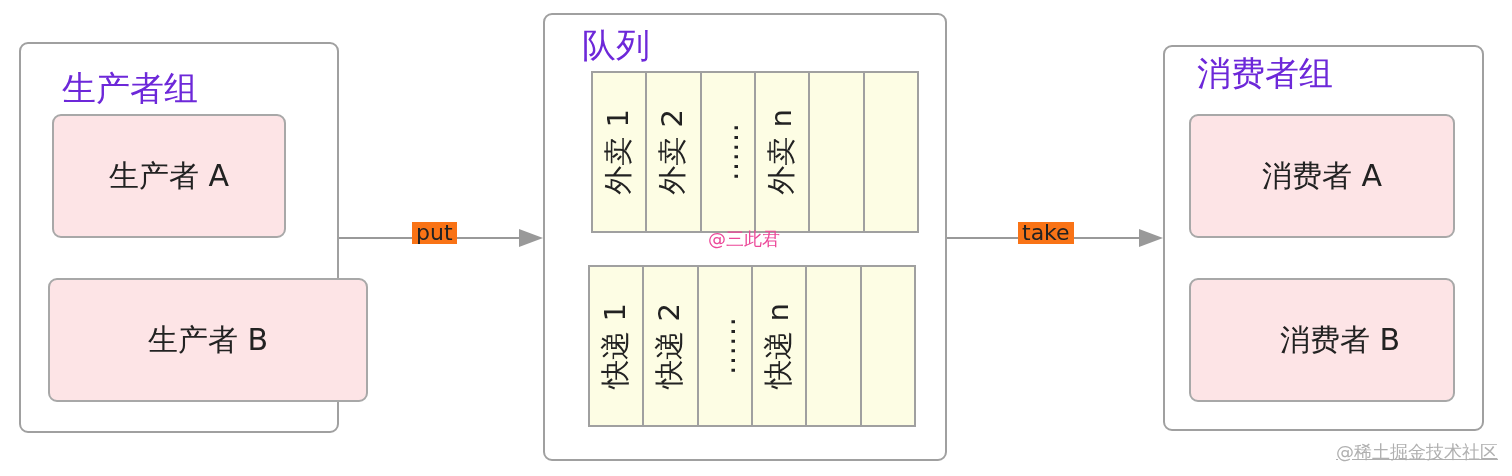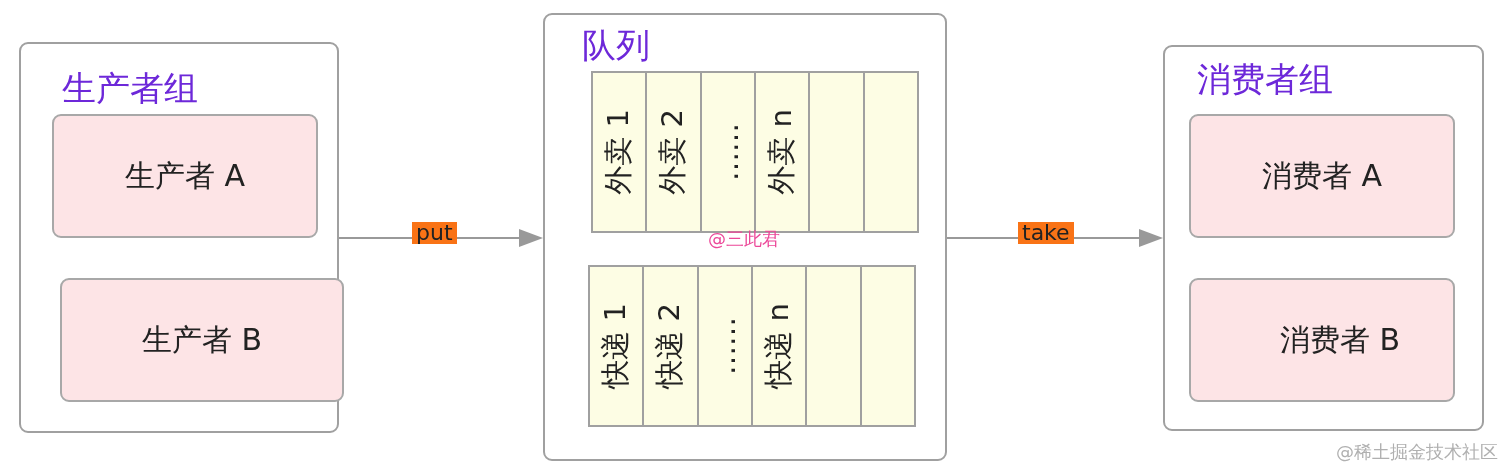--- a/index.html
+++ b/index.html
@@ -12,32 +12,32 @@
            font-size: 30px; color: #222; white-space: nowrap; }
   .queue-row { position: absolute; display: flex; border: 2px solid #a0a0a0; box-sizing: border-box; background: #fdfde4; }
   .cell { flex: 1; border-right: 2px solid #a0a0a0; position: relative; background: #fdfde4; }
   .cell:last-child { border-right: none; }
   .cell-label { position: absolute; left: 50%; top: 50%; transform: translate(-50%, -50%) rotate(-90deg);
                 font-size: 29px; white-space: nowrap; color: #222; }
   .arrow { position: absolute; height: 2px; background: #999; }
   .arrow-head { position: absolute; width: 0; height: 0; border-top: 9px solid transparent; border-bottom: 9px solid transparent; border-left: 24px solid #999; }
   .arrow-label { position: absolute; font-size: 22px; background: #f97316; padding: 0 4px; color: #222; line-height: 1; }
   .watermark-center { position: absolute; font-size: 18px; color: #ec4899; }
-  .watermark { position: absolute; font-size: 18px; color: #b0b0b0; white-space: nowrap; }
+  .watermark { position: absolute; font-size: 18px; color: #b0b0b0; white-space: nowrap; text-decoration: underline; }
 </style>
 </head>
 <body>
 
 <div class="group" style="left:19px; top:42px; width:320px; height:391px;">
   <div class="group-title" style="left:41px; top:22px;">生产者组</div>
 </div>
-<div class="actor" style="left:52px; top:114px; width:266px; height:124px;">
+<div class="actor" style="left:52px; top:114px; width:234px; height:124px;">
   <span>生产者 A</span>
 </div>
-<div class="actor" style="left:60px; top:278px; width:284px; height:124px;">
+<div class="actor" style="left:48px; top:278px; width:320px; height:124px;">
   <span>生产者 B</span>
 </div>
 
 <div class="arrow" style="left:339px; top:237px; width:182px;"></div>
 <div class="arrow-head" style="left:519px; top:229px;"></div>
 <div class="arrow-label" style="left:412px; top:222px;">put</div>
 
 <div class="group" style="left:543px; top:13px; width:404px; height:448px;">
   <div class="group-title" style="left:37px; top:8px;">队列</div>
 </div>
@@ -84,21 +84,21 @@
   <div class="cell">
       <span class="cell-label"></span>
     </div>
 </div>
 
 <div class="arrow" style="left:947px; top:237px; width:194px;"></div>
 <div class="arrow-head" style="left:1139px; top:229px;"></div>
 <div class="arrow-label" style="left:1018px; top:222px;text-align:center;">take</div>
 
 <div class="group" style="left:1163px; top:45px; width:321px; height:386px;">
-  <div class="group-title" style="left:32px; top:10px;">消费者组</div>
+  <div class="group-title" style="left:32px; top:4px;">消费者组</div>
 </div>
 <div class="actor" style="left:1189px; top:114px; width:266px; height:124px;">
   <span>消费者 A</span>
 </div>
 <div class="actor" style="left:1189px; top:278px; width:266px; height:124px;padding-left:36px;">
   <span>消费者 B</span>
 </div>
 
 <div class="watermark" style="left:1336px; top:440px;">@稀土掘金技术社区</div>
 

